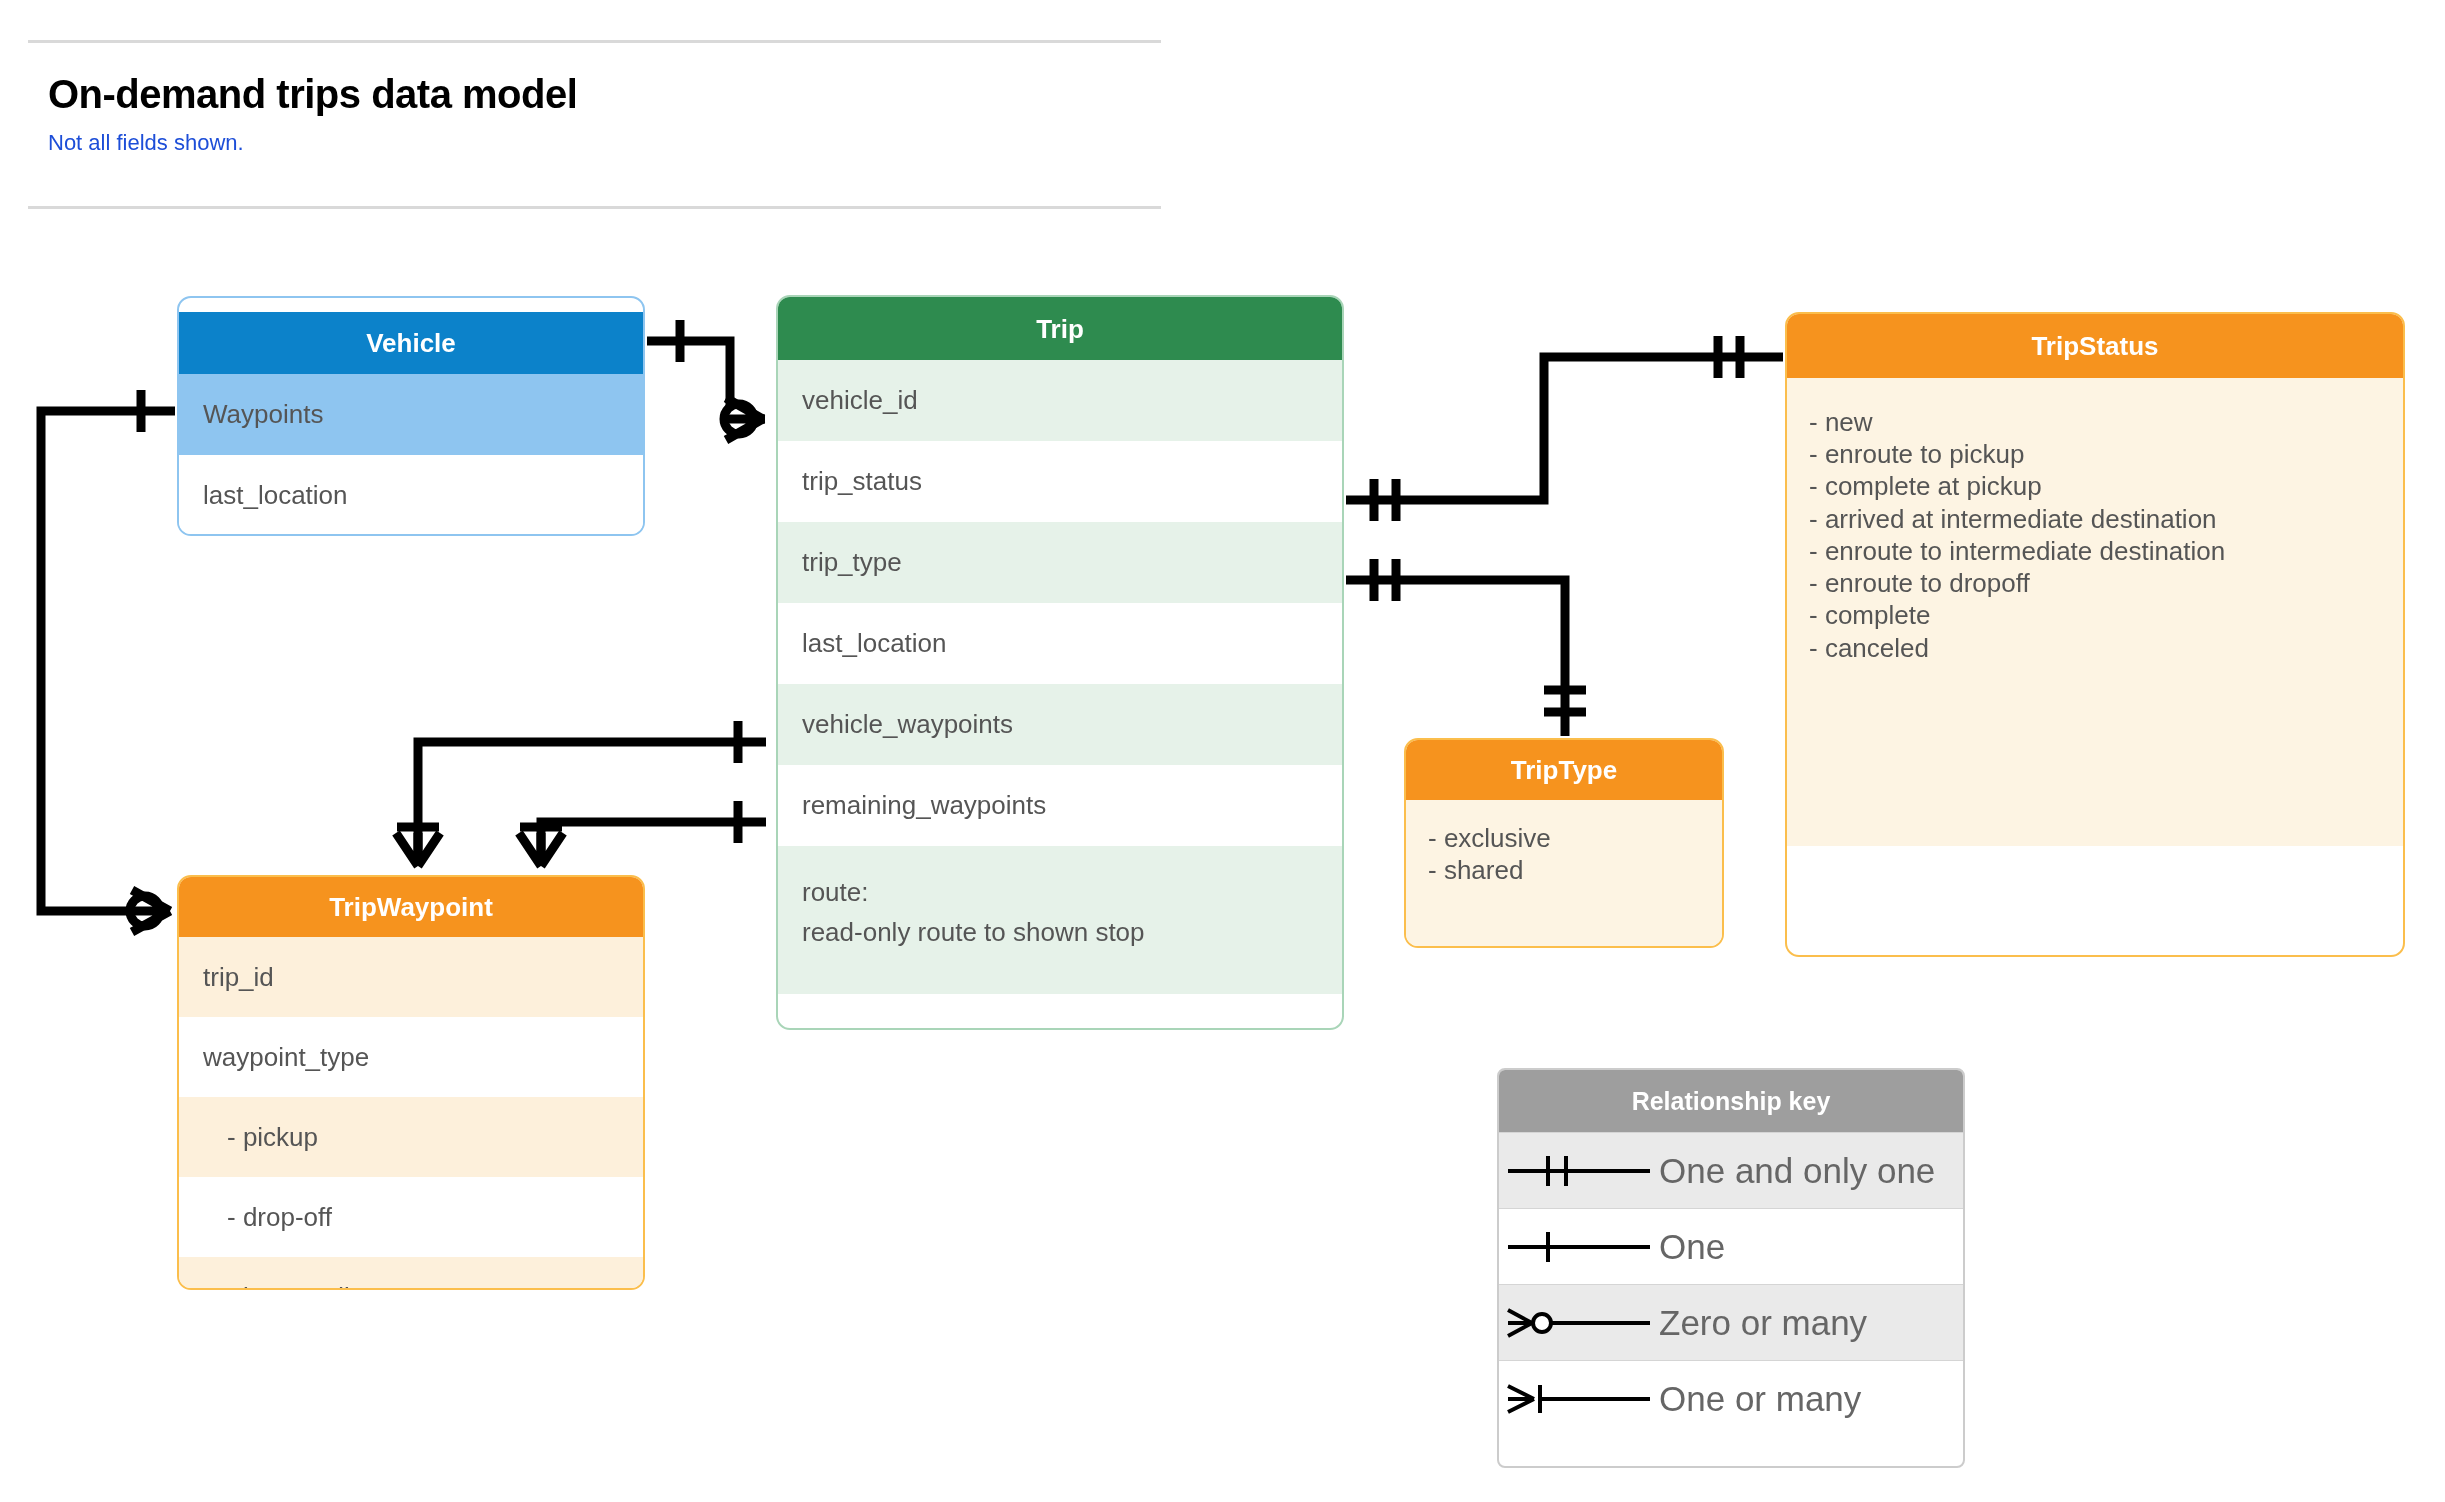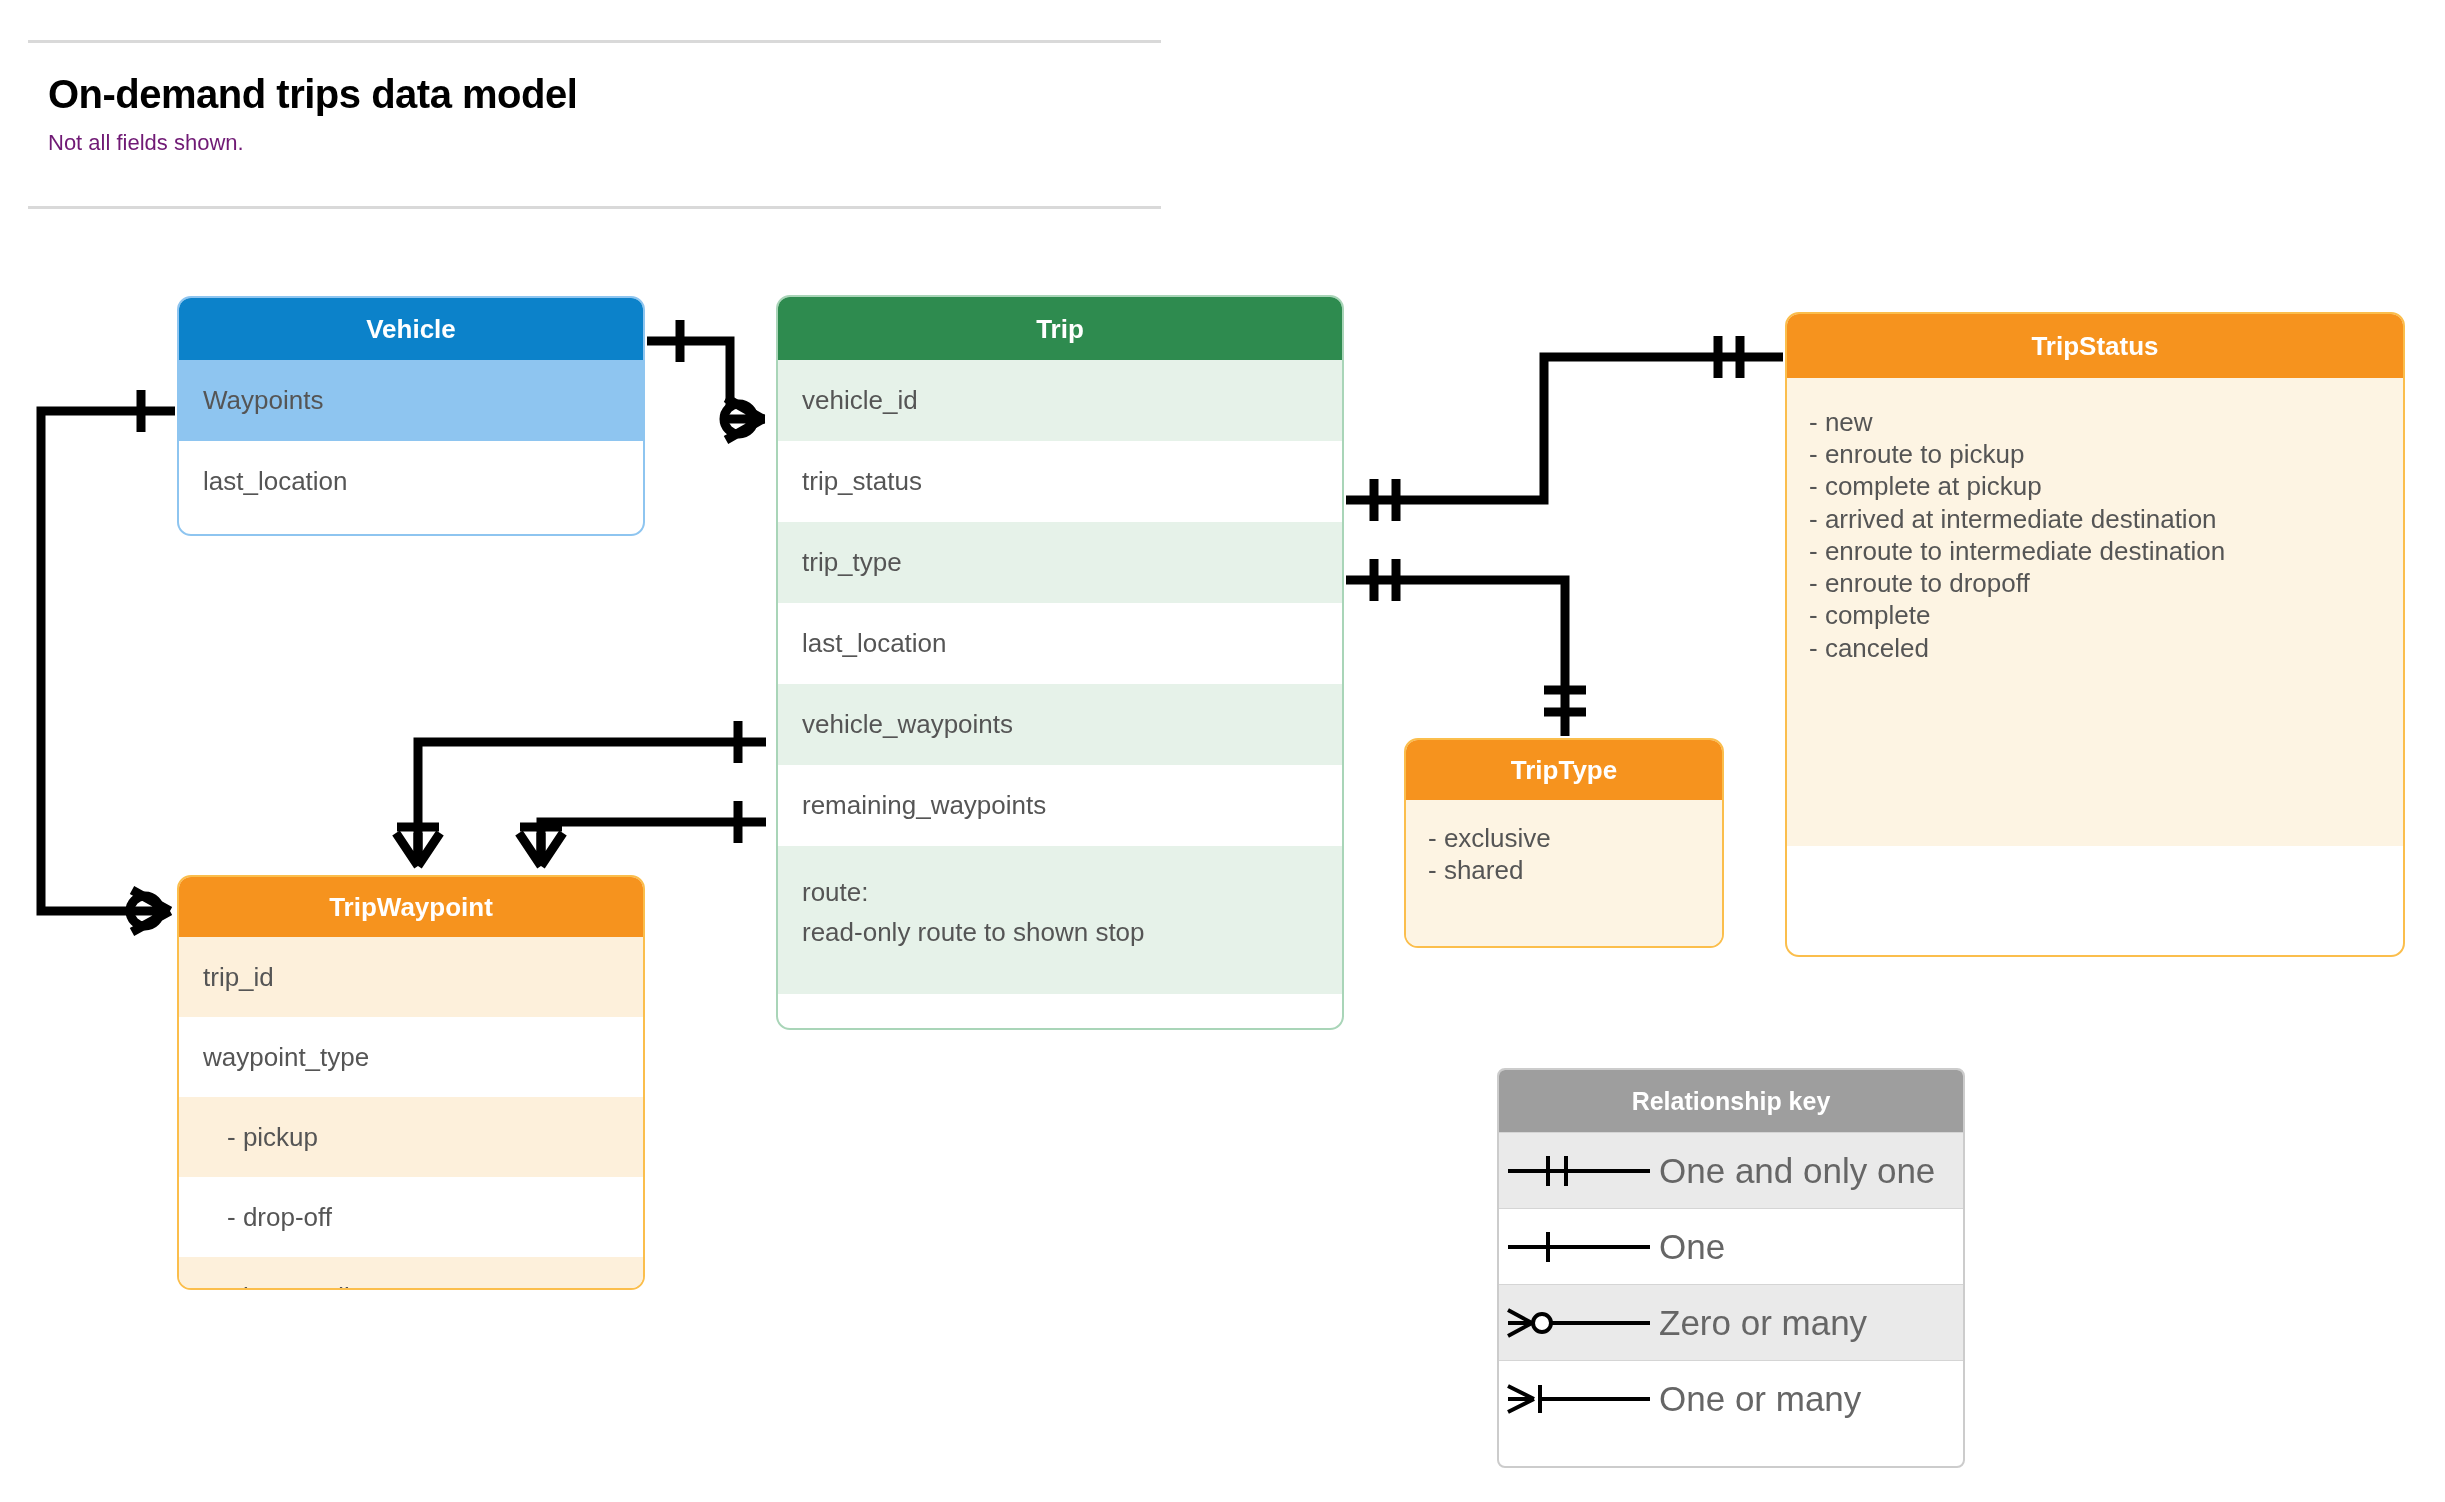--- a/index.html
+++ b/index.html
@@ -38,21 +38,21 @@
     font-weight: bold;
     color: #000000;
     letter-spacing: -0.5px;
     white-space: nowrap;
   }
   #page-subtitle {
     position: absolute;
     left: 48px;
     top: 130px;
     font-size: 22px;
-    color: #701a75;
+    color: #1d4ed8;
     white-space: nowrap;
   }
 
   
   .entity {
     position: absolute;
     border-radius: 14px;
     overflow: hidden;
     box-sizing: border-box;
   }
@@ -82,21 +82,21 @@
   .row.indent { padding-left: 48px; }
   .row.multi {
     display: block;
     padding-top: 26px;
     line-height: 1.55;
   }
 
   
   #vehicle { left: 177px; top: 296px; width: 468px; height: 240px;
              border: 2px solid #8ec5f0; }
-  #vehicle .entity-title { height: 62px; background: #0c82ca; }
+  #vehicle .entity-title { height: 62px; background: #0c82ca; margin-top: 14px; }
   #vehicle .row { height: 81px; }
   #vehicle .row.r0 { background: #8ec5f0; }
   #vehicle .row.r1 { background: #ffffff; }
 
   
   #trip { left: 776px; top: 295px; width: 568px; height: 735px;
           border: 2px solid #a9d5b8; }
   #trip .entity-title { height: 63px; background: #2e8b4f; }
   #trip .row { height: 81px; }
   #trip .row.alt { background: #e6f2e9; }

